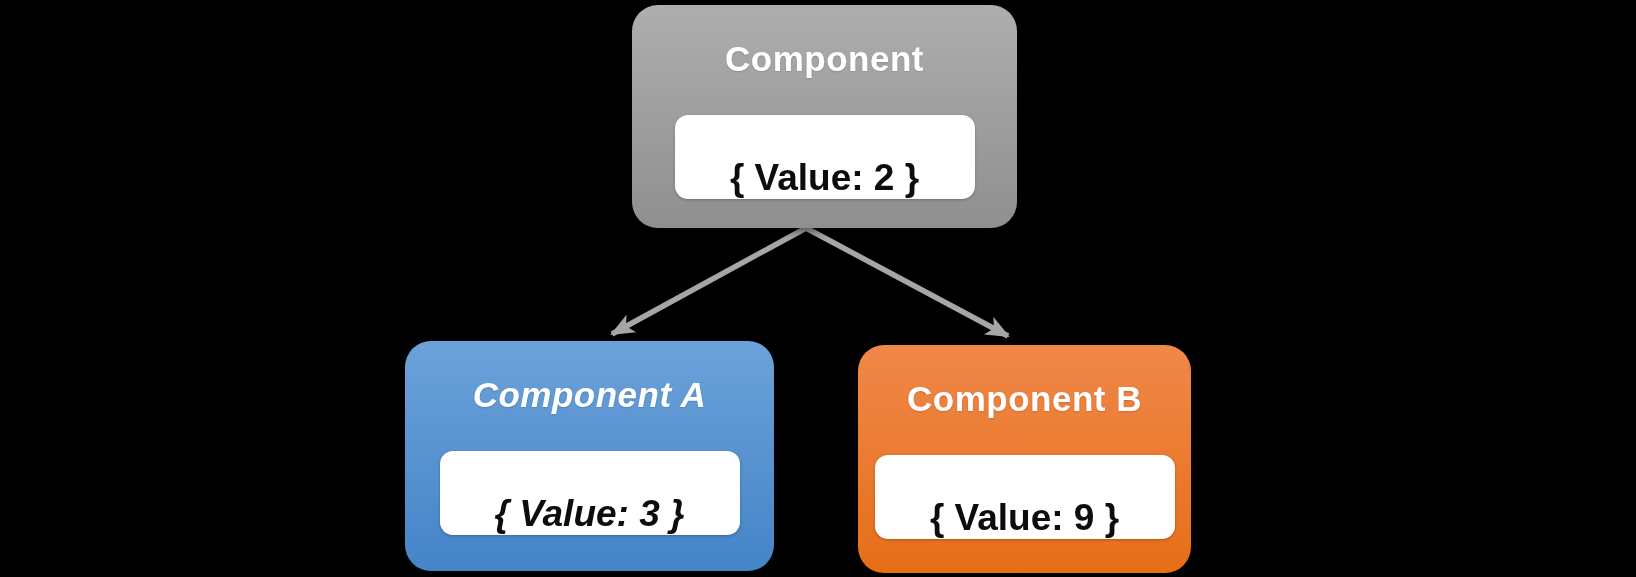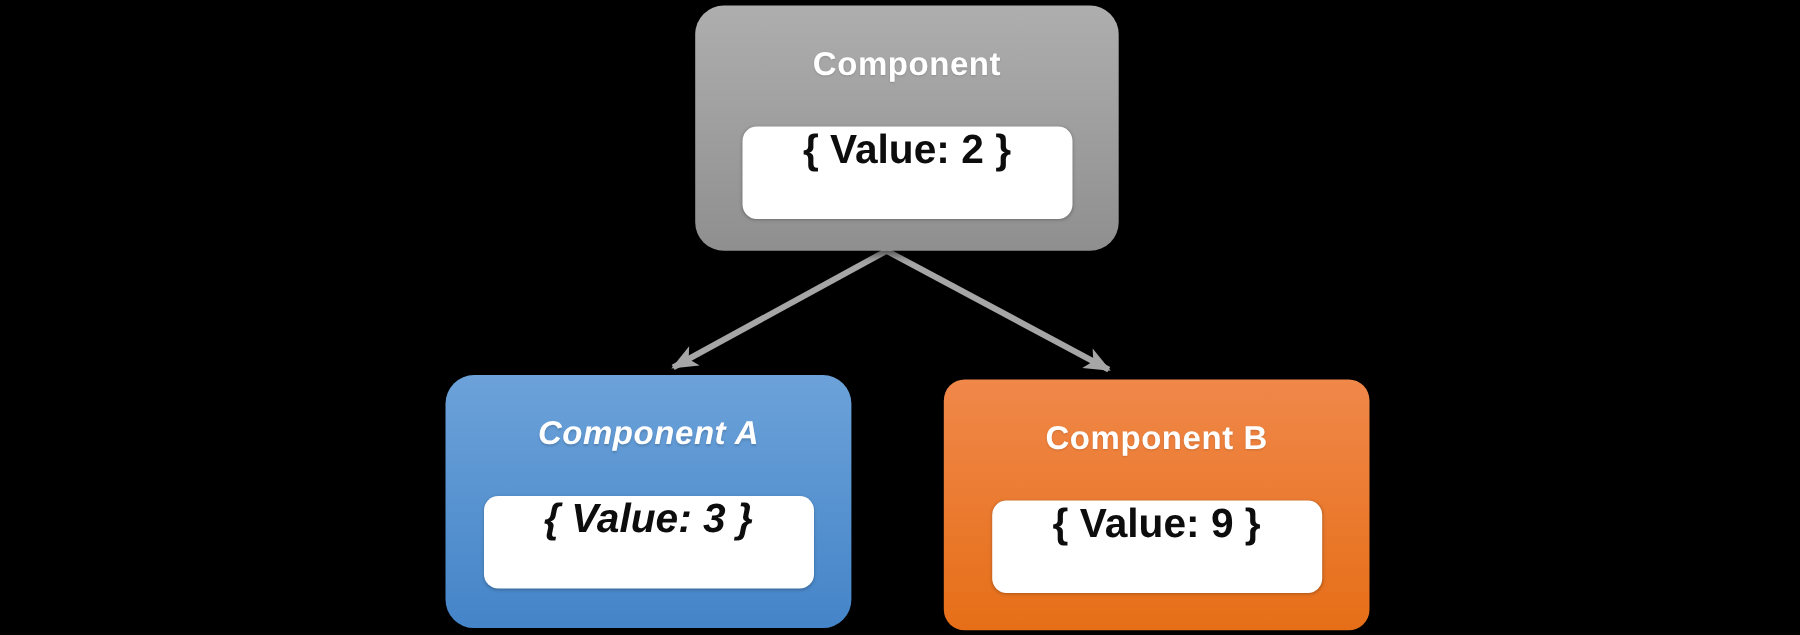--- a/index.html
+++ b/index.html
@@ -22,46 +22,46 @@
     height: 577px;
     pointer-events: none;
   }
   .node {
     position: absolute;
     border-radius: 26px;
     box-shadow: 0 3px 8px rgba(0,0,0,0.55);
   }
   .node-parent  { left: 632px; top: 5px;   width: 385px; height: 223px; }
   .node-child-a { left: 405px; top: 341px; width: 369px; height: 230px; font-style: italic; }
-  .node-child-b { left: 858px; top: 345px; width: 387px; height: 228px; border-radius: 19px; }
+  .node-child-b { left: 858px; top: 345px; width: 333px; height: 228px; }
   .node-title {
     position: absolute;
     left: 0; right: 0; top: 0;
     height: 108px;
     display: flex;
     align-items: center;
     justify-content: center;
     color: #ffffff;
-    font-size: 30px;
+    font-size: 35px;
     font-weight: 700;
     letter-spacing: 0.5px;
     text-shadow: 0 1px 2px rgba(0,0,0,0.15);
     white-space: nowrap;
   }
   .value-pill {
     position: absolute;
     top: 110px;
     left: 50%;
     transform: translateX(-50%);
     width: 300px;
     height: 84px;
     background: #ffffff;
     border-radius: 13px;
     display: flex;
-    align-items: flex-start;
+    align-items: flex-end;
     justify-content: center;
     box-shadow: 0 1px 3px rgba(0,0,0,0.25);
   }
   .value-text {
     color: #0d0d0d;
     font-size: 37px;
     font-weight: 700;
     white-space: nowrap;
   }
 </style>

